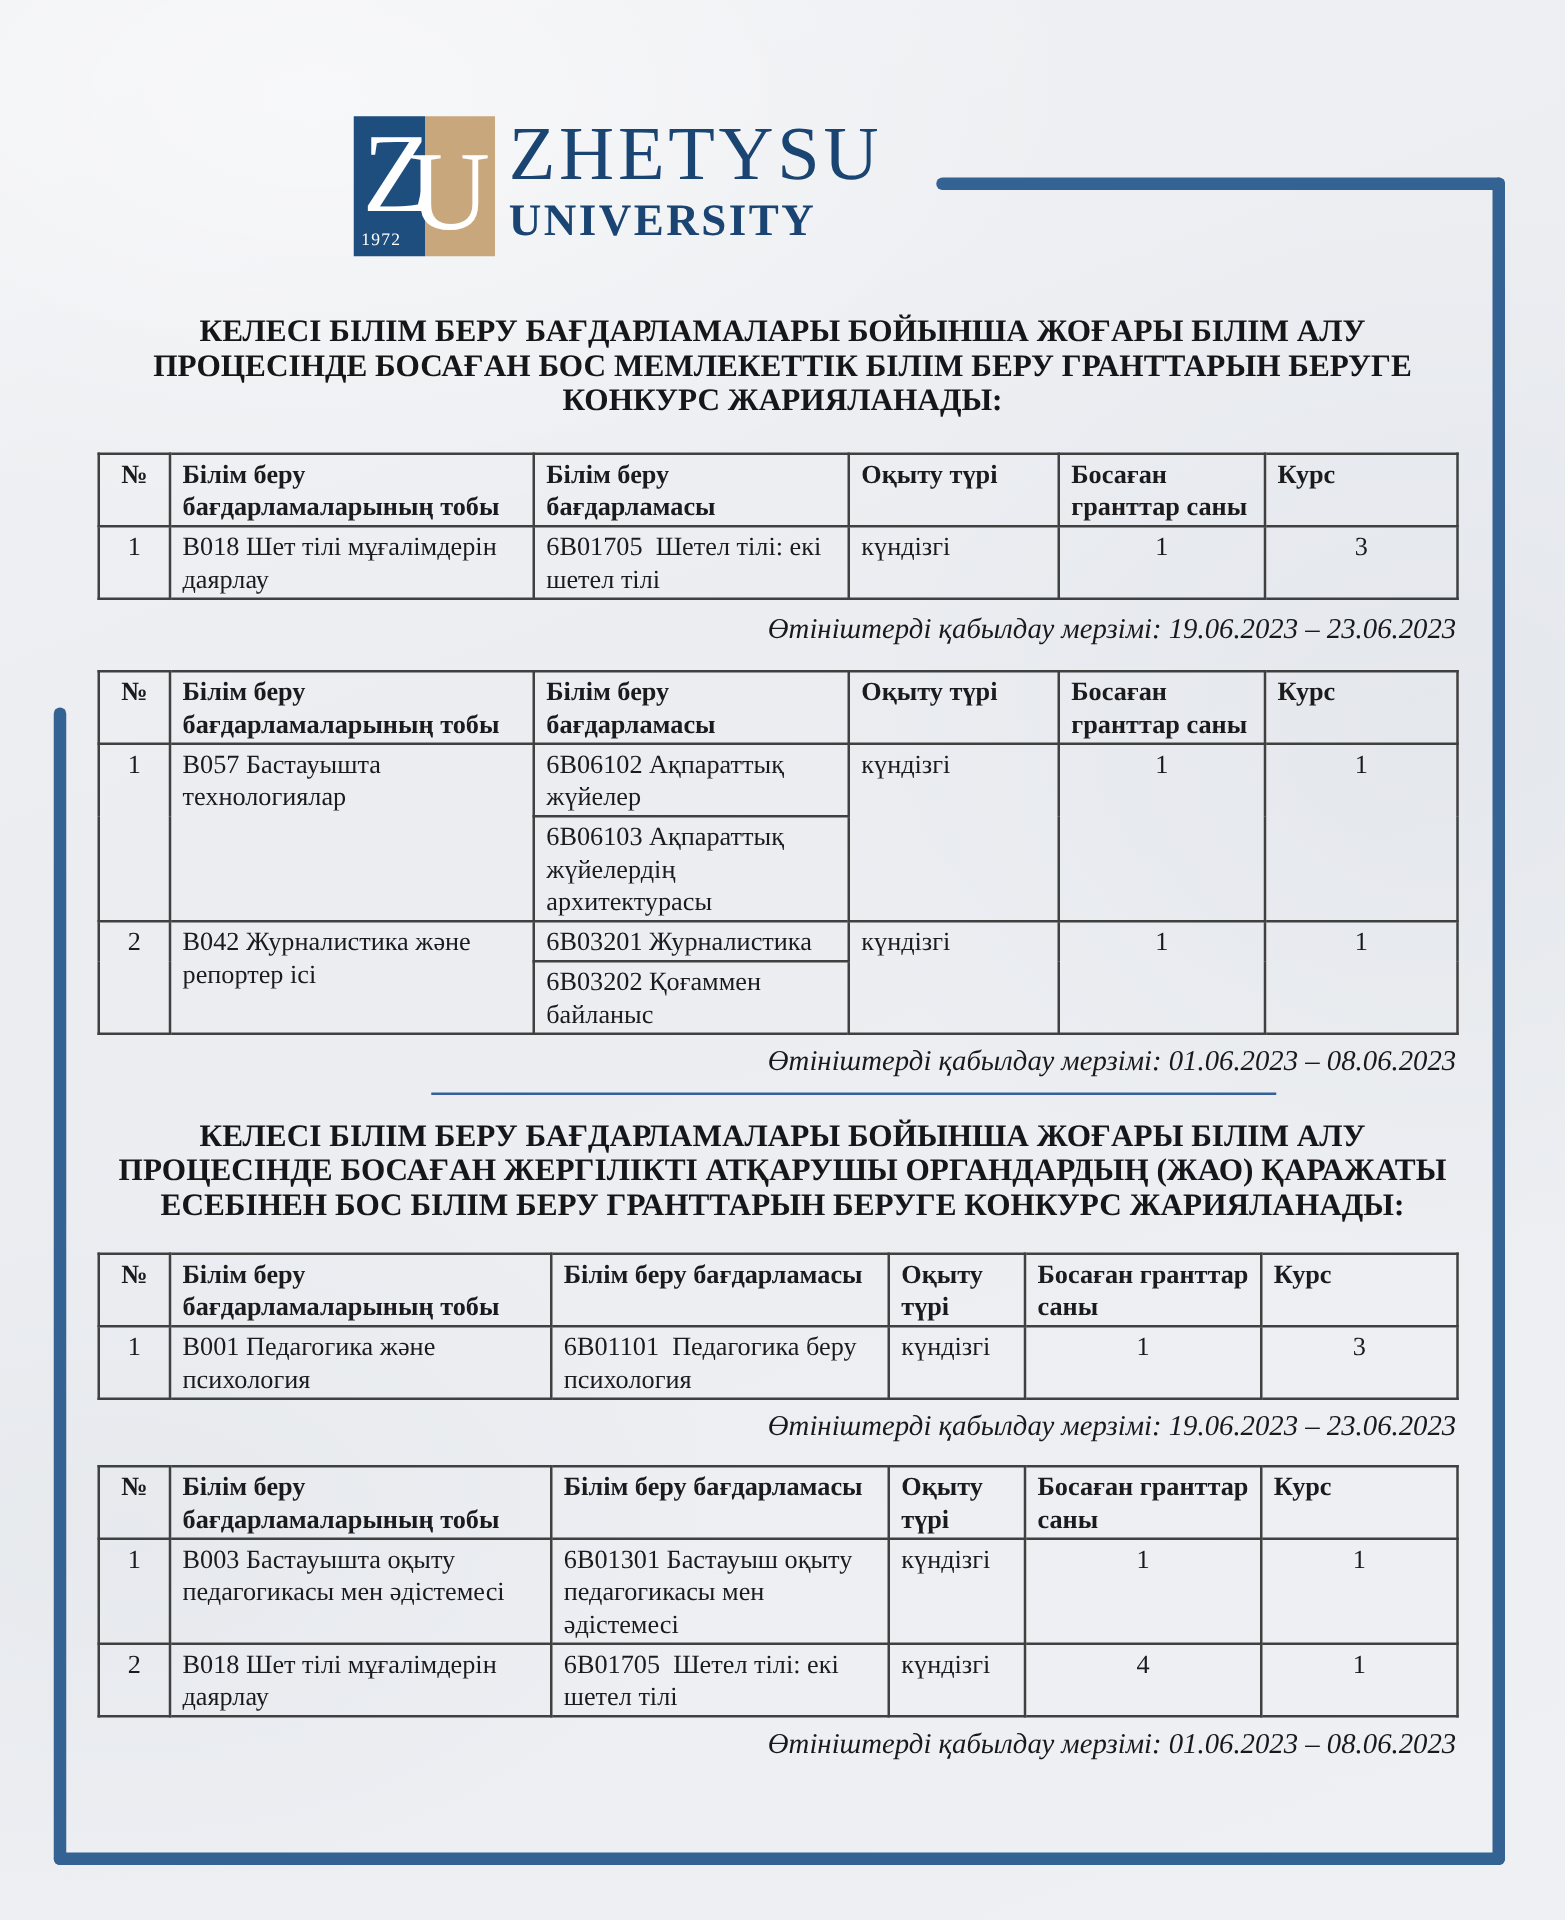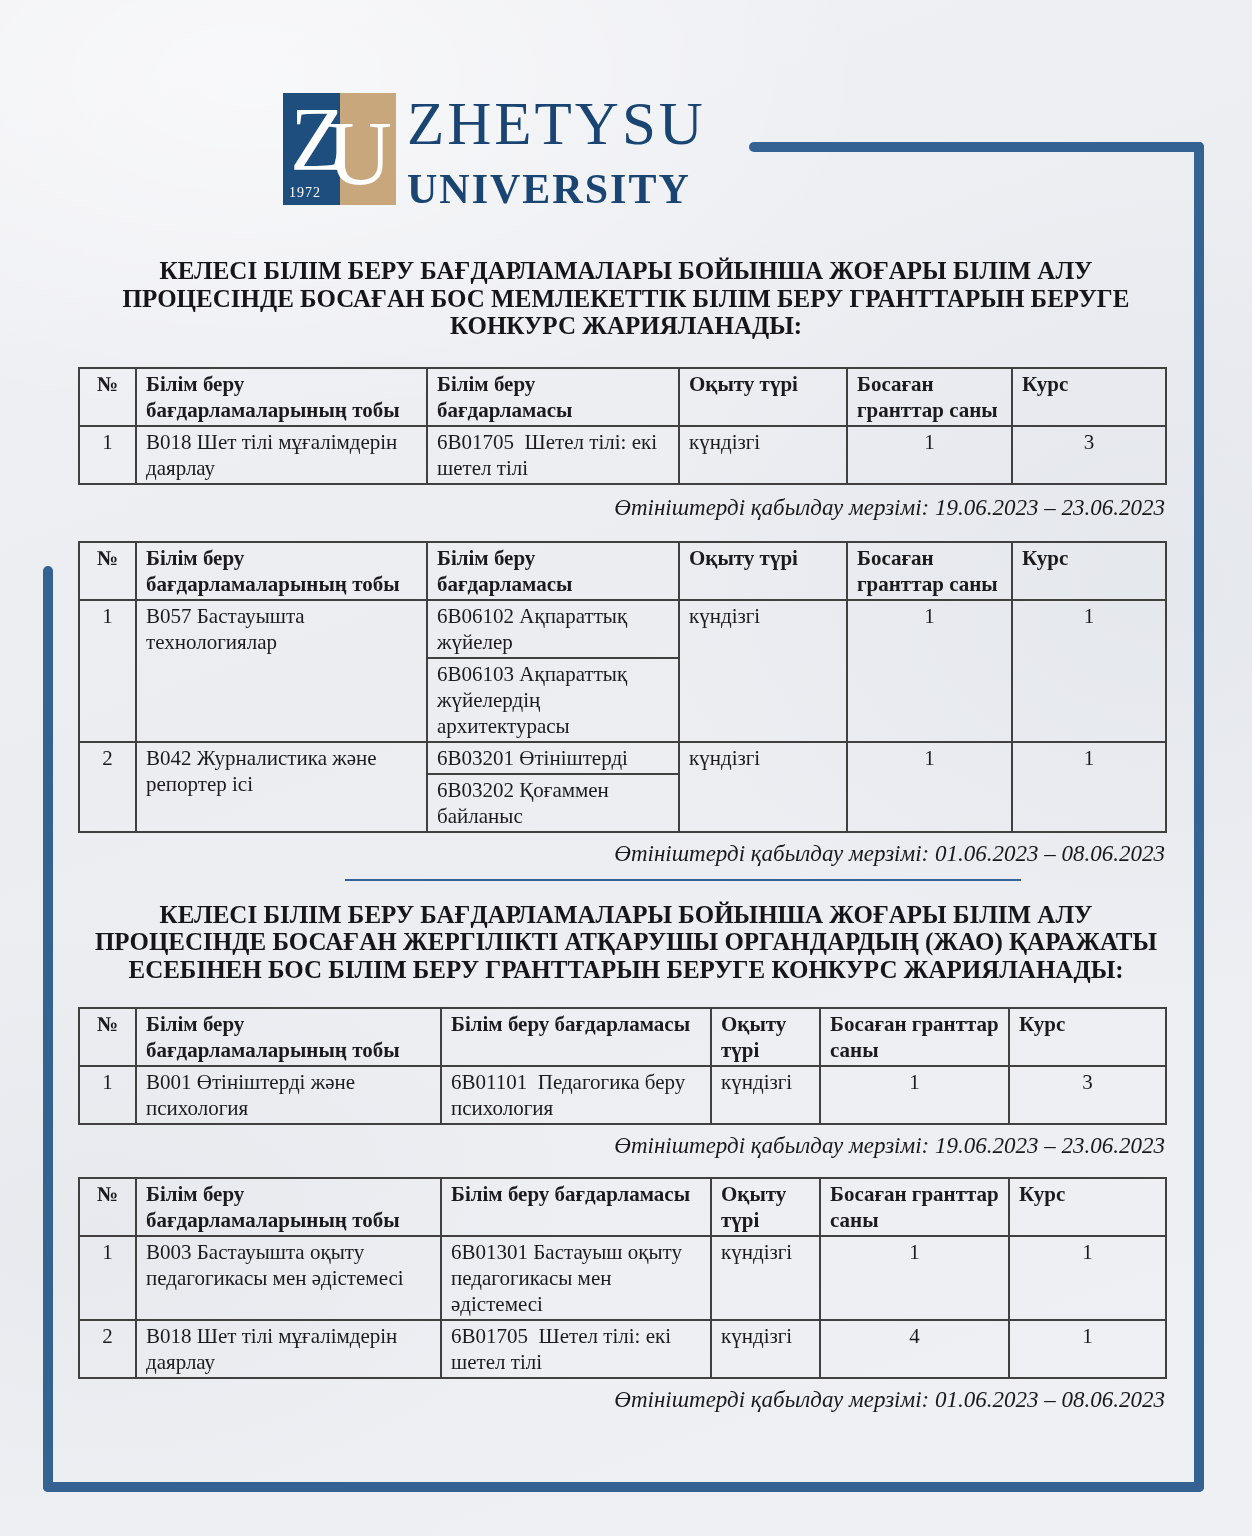--- a/index.html
+++ b/index.html
@@ -27,21 +27,21 @@
   
   .logo-row { padding-top: 93px; margin-left: 283px; display: flex; align-items: flex-start; }
   .logo-mark { position: relative; width: 113px; height: 112px; flex: none; }
   .logo-half-left  { position: absolute; left: 0;    top: 0; width: 57px; height: 112px; background: #1e4e7e; }
   .logo-half-right { position: absolute; left: 57px; top: 0; width: 56px; height: 112px; background: #c8a77d; }
   .logo-z { position: absolute; left: 7px;  top: 0px;  font-size: 90px; line-height: 1.05; color: #ffffff; }
   .logo-u { position: absolute; left: 44px; top: 14px; font-size: 90px; line-height: 1.05; color: #ffffff; }
   .logo-year { position: absolute; left: 6px; bottom: 4px; font-size: 14px; color: #ffffff; letter-spacing: 1px; }
   .brand { margin-left: 11px; color: #1a4472; }
   .brand-title { font-size: 61px; line-height: 1.0; letter-spacing: 3px; font-weight: normal; }
-  .brand-sub   { font-size: 42px; line-height: 1.0; letter-spacing: 2px; font-weight: bold; margin-top: 14px; }
+  .brand-sub   { font-size: 36px; line-height: 1.0; letter-spacing: 2px; font-weight: bold; margin-top: 4px; }
 
   
   .sec-heading {
     width: 1075px; margin: 0 auto; text-align: center;
     font-weight: bold; font-size: 25px; line-height: 27.5px; color: #161618;
   }
   #heading-1 { margin-top: 47px; }
   #heading-2 { margin-top: 20px; }
 
   .deadline {
@@ -161,21 +161,21 @@
       <td rowspan="2">күндізгі</td>
       <td class="c-num" rowspan="2">1</td>
       <td class="c-num" rowspan="2">1</td>
     </tr>
     <tr>
       <td>6B06103 Ақпараттық жүйелердің архитектурасы</td>
     </tr>
     <tr>
       <td class="c-no" rowspan="2">2</td>
       <td rowspan="2">B042 Журналистика және репортер ісі</td>
-      <td>6B03201 Өтініштерді</td>
+      <td>6B03201 Журналистика</td>
       <td rowspan="2">күндізгі</td>
       <td class="c-num" rowspan="2">1</td>
       <td class="c-num" rowspan="2">1</td>
     </tr>
     <tr>
       <td>6B03202 Қоғаммен байланыс</td>
     </tr>
   </tbody>
 </table>
 
@@ -200,21 +200,21 @@
       <th>Білім беру бағдарламаларының тобы</th>
       <th>Білім беру бағдарламасы</th>
       <th>Оқыту түрі</th>
       <th>Босаған гранттар саны</th>
       <th>Курс</th>
     </tr>
   </thead>
   <tbody>
     <tr>
       <td class="c-no">1</td>
-      <td>B001 Өтініштерді және психология</td>
+      <td>B001 Педагогика және психология</td>
       <td>6B01101  Педагогика беру психология</td>
       <td>күндізгі</td>
       <td class="c-num">1</td>
       <td class="c-num">3</td>
     </tr>
   </tbody>
 </table>
 
 <div class="deadline" id="deadline-3">Өтініштерді қабылдау мерзімі: 19.06.2023 – 23.06.2023</div>
 

